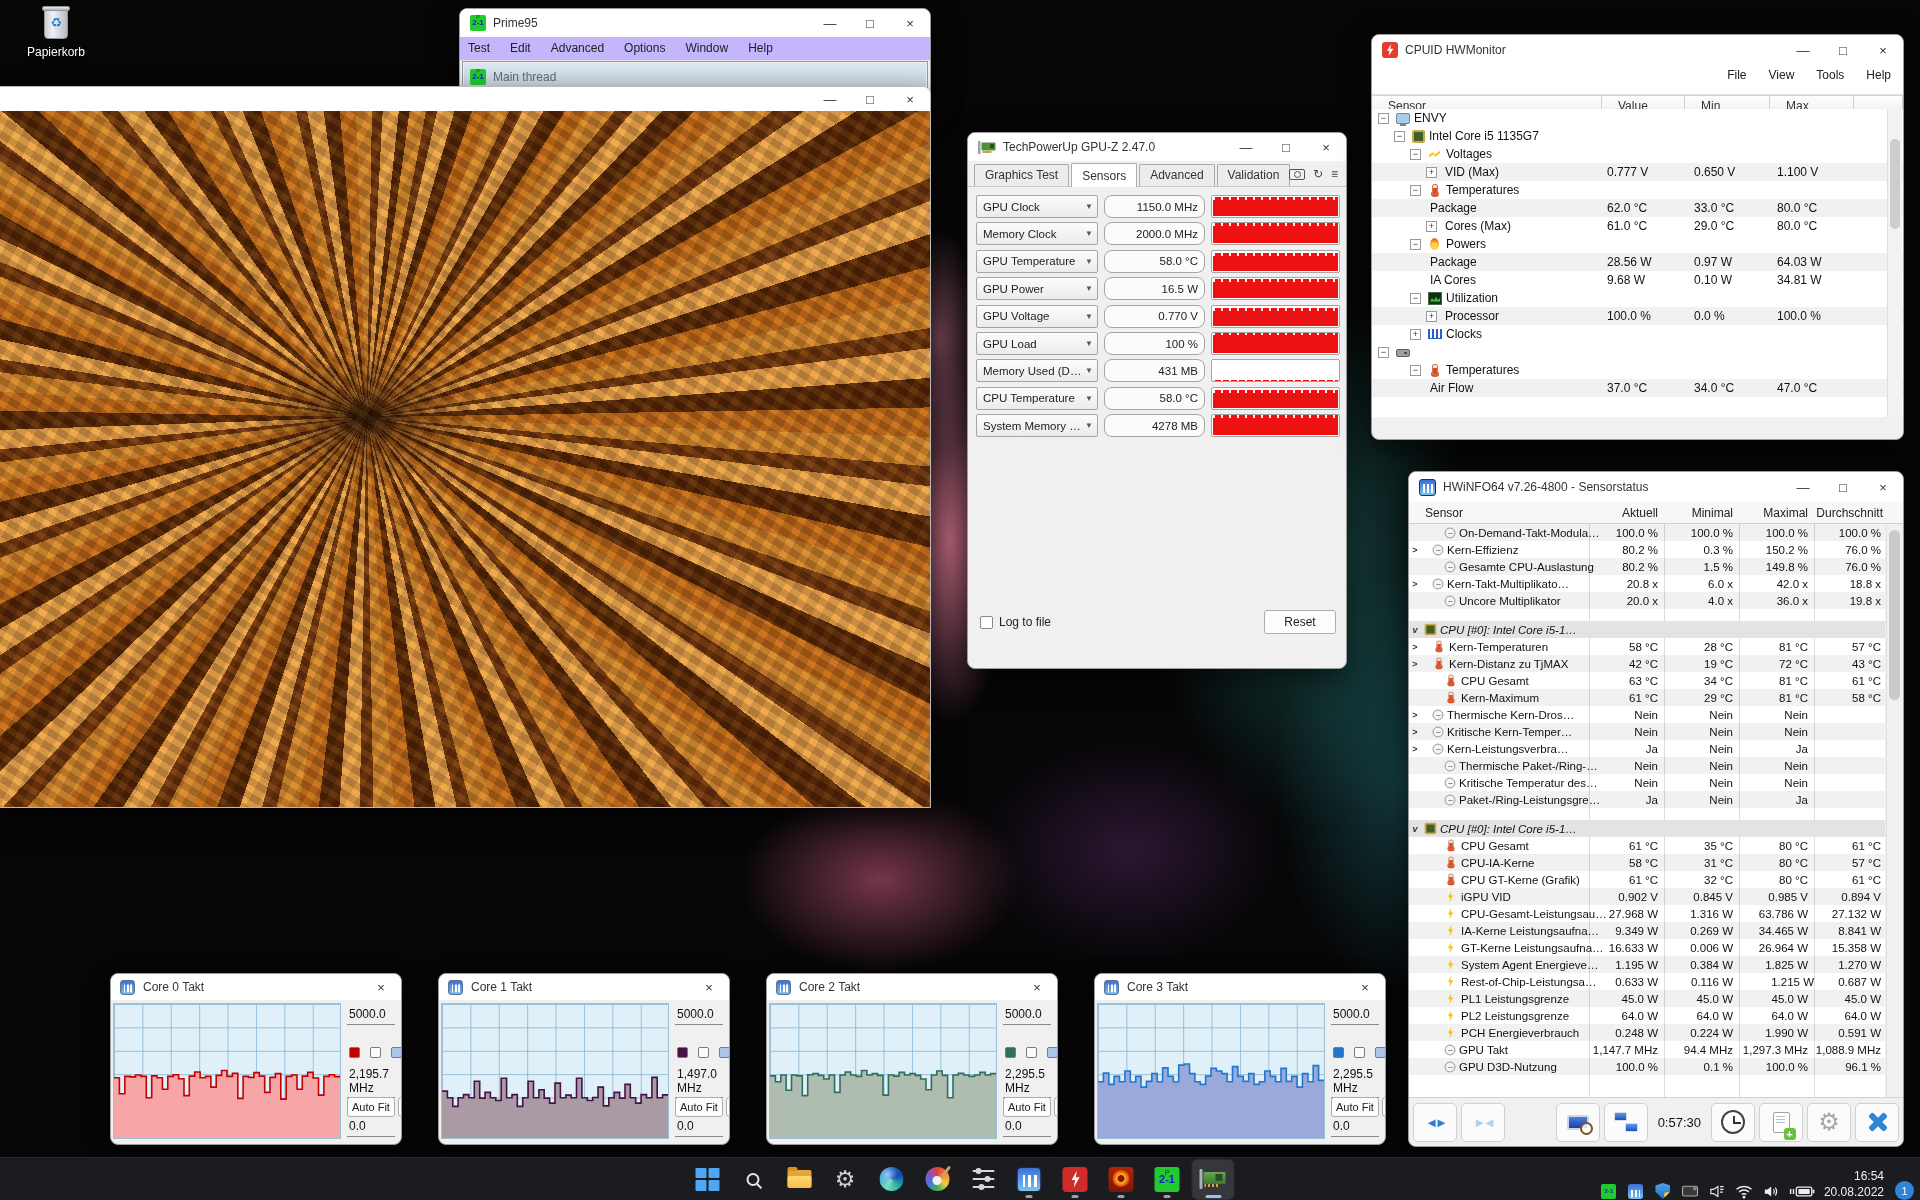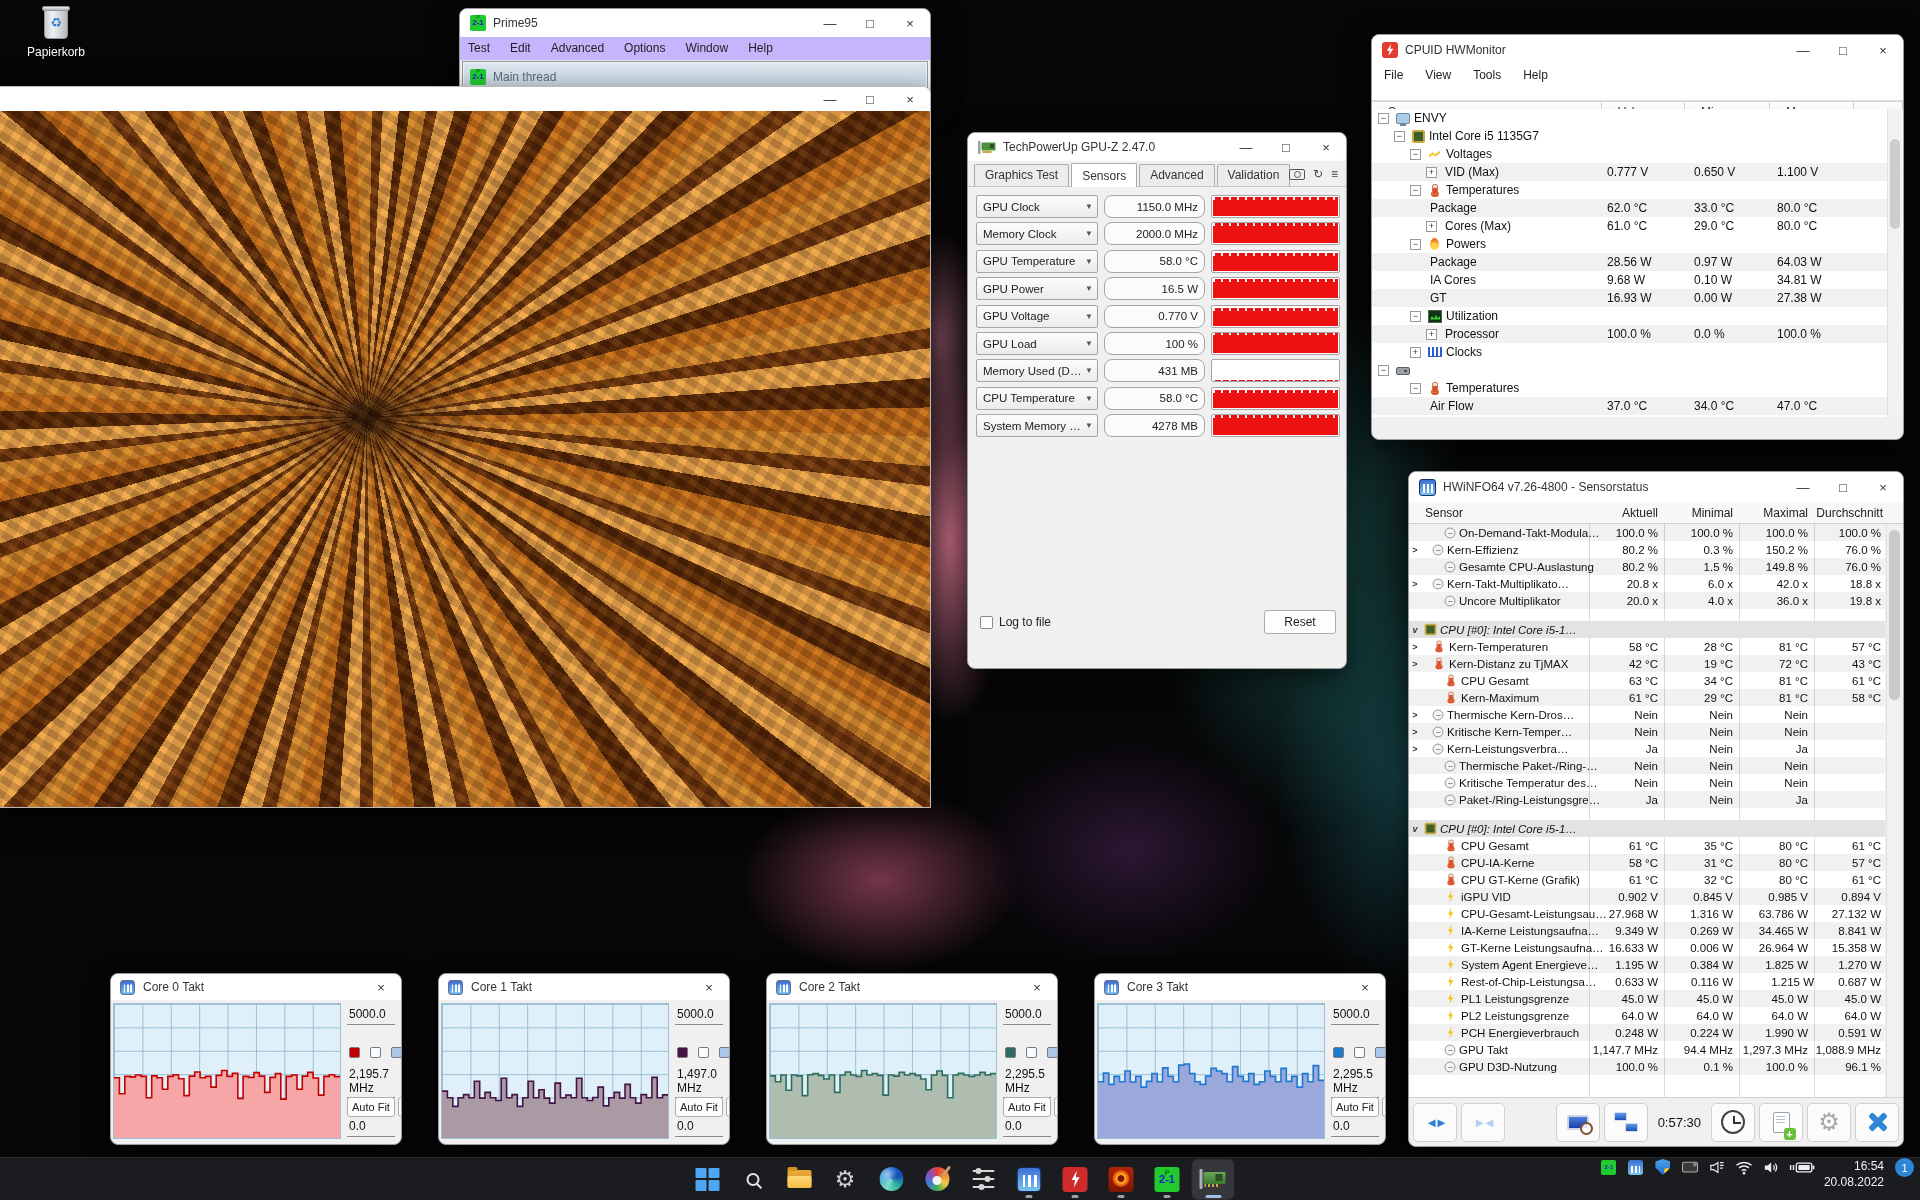--- a/index.html
+++ b/index.html
@@ -87,21 +87,21 @@
   #gz-close { position:absolute; right:10px; top:4px; width:90px; height:25px; background:#fdfdfd;
      border:1px solid #3d7bbf; border-radius:3px; font-size:12px; }
   button { font-family:inherit; color:#222; }
 
   
   #hwm-win { left:1371px; top:34px; width:533px; height:406px; }
   #hwm-win .titlebar { height:30px; }
   .hwm-bolt-icon { width:16px; height:16px; background:#e23c2e; border-radius:3px; position:relative; }
   .hwm-bolt-icon::after { content:''; position:absolute; left:3px; top:2px; width:10px; height:12px; background:#fff;
      clip-path:polygon(62% 0,18% 56%,46% 56%,36% 100%,84% 40%,52% 40%); }
-  #hwm-menu { display:flex; gap:22px; padding:3px 12px 18px; background:#fff; border-bottom:1px solid #e0e0e0; color:#222; }
+  #hwm-menu { display:flex; gap:22px; padding:3px 12px 12px; background:#fff; border-bottom:1px solid #e0e0e0; color:#222;justify-content:flex-end; }
   #hwm-header { display:flex; height:21px; background:linear-gradient(#fdfdfd,#f0f0f0); border-top:1px solid #d5d5d5;
      border-bottom:1px solid #c9c9c9; align-items:center; font-size:12px; color:#333; }
   #hwm-header span { border-right:1px solid #d0d0d0; height:100%; display:flex; align-items:center; padding-left:16px; }
   #hwm-rows { position:absolute; left:0; right:0; top:74px; bottom:22px; overflow:hidden; background:#fff; }
   .hwm-row { position:relative; height:18px; display:flex; align-items:center; }
   .hwm-row.shade { background:#f1f1f1; }
   .hwm-exp { width:11px; height:11px; border:1px solid #9a9a9a; background:#fff; font-size:9px; line-height:9px;
      text-align:center; color:#333; margin-right:4px; flex:none; }
   .hwm-val { position:absolute; font-size:12px; color:#111; }
   .hwm-label { font-size:12px; color:#111; white-space:nowrap; margin-left:4px; }
@@ -268,21 +268,21 @@
      display:flex; align-items:center; justify-content:center; position:relative; }
   .ico-p95 i { position:absolute; top:1px; left:10px; font-style:normal; font-size:8px; color:#0c7a14; }
   .ico-gpuz { width:27px; height:20px; position:relative; }
   .ico-gpuz .brk { position:absolute; left:0; top:0; width:3px; height:20px; background:#aab2ba; border-radius:1px; }
   .ico-gpuz .card { position:absolute; left:4px; top:3px; width:22px; height:12px; background:linear-gradient(#66a855,#3c7a30);
      border-radius:1px; }
   .ico-gpuz .card::after { content:''; position:absolute; right:3px; top:2px; width:7px; height:7px; background:#2a4e22; }
   .ico-gpuz .pins { position:absolute; left:5px; top:15px; width:14px; height:3px;
      background:repeating-linear-gradient(90deg,#c8a93e 0 2px,transparent 2px 4px); }
 
-  #tb-right { position:absolute; right:6px; display:flex; align-items:flex-start; gap:9px; height:100%; color:#eee; }
+  #tb-right { position:absolute; right:6px; display:flex; align-items:flex-end; gap:9px; height:100%; color:#eee; }
   .tray-ico { display:flex; align-items:center; justify-content:center; width:18px; height:18px; }
   .mini-p95 { width:15px; height:15px; background:#21cb2f; border-radius:2px; color:#1420c8; font-weight:bold; font-size:6px;
      display:flex; align-items:center; justify-content:center; }
   .mini-hwi { width:15px; height:15px; border-radius:3px; background:linear-gradient(#3b6fd4,#79c2f2); position:relative; }
   .mini-hwi::after { content:''; position:absolute; left:3px; bottom:2px; width:9px; height:7px;
      background:repeating-linear-gradient(90deg,#fff 0 2px,transparent 2px 4px); }
   .mini-shield { width:15px; height:16px; background:linear-gradient(#4aa3e8,#1f6fd0);
      clip-path:polygon(50% 0,100% 16%,100% 55%,50% 100%,0 55%,0 16%); position:relative; }
   .mini-shield::after { content:''; position:absolute; right:0px; bottom:1px; width:6px; height:6px; border-radius:50%; background:#f5c518; }
   #tb-clock { text-align:right; font-size:12px; line-height:1.35; color:#f0f0f0; }
@@ -552,27 +552,20 @@
           <span class="hwm-val" style="left: 235px;">28.56 W</span>
           <span class="hwm-val" style="left: 322px;">0.97 W</span>
           <span class="hwm-val" style="left: 405px;">64.03 W</span>
         </div>
         <div class="hwm-row">
           <span style="width: 54px; flex: 0 0 auto;"></span>
           <span class="hwm-label">IA Cores</span>
           <span class="hwm-val" style="left: 235px;">9.68 W</span>
           <span class="hwm-val" style="left: 322px;">0.10 W</span>
           <span class="hwm-val" style="left: 405px;">34.81 W</span>
-        </div>
-        <div class="hwm-row shade">
-          <span style="width: 54px; flex: 0 0 auto;"></span>
-          <span class="hwm-label">GT</span>
-          <span class="hwm-val" style="left: 235px;">16.93 W</span>
-          <span class="hwm-val" style="left: 322px;">0.00 W</span>
-          <span class="hwm-val" style="left: 405px;">27.38 W</span>
         </div>
         <div class="hwm-row">
           <span style="width: 38px; flex: 0 0 auto;"></span>
           <span class="hwm-exp">−</span>
           <span class="ti ti-util"></span>
           <span class="hwm-label">Utilization</span>
         </div>
         <div class="hwm-row shade">
           <span style="width: 54px; flex: 0 0 auto;"></span>
           <span class="hwm-exp">+</span>

